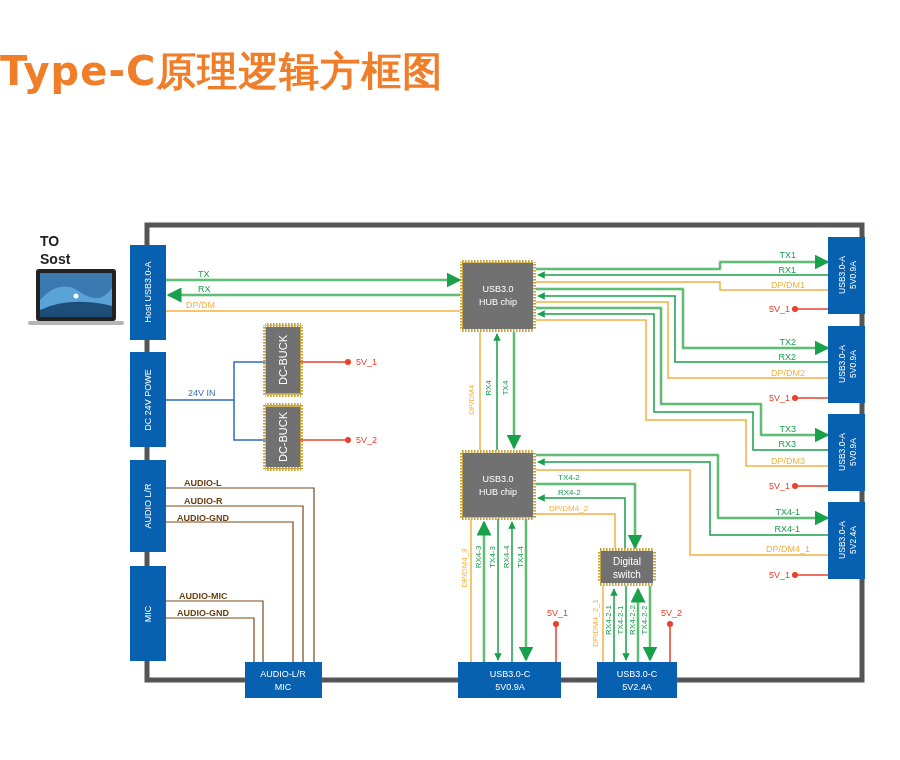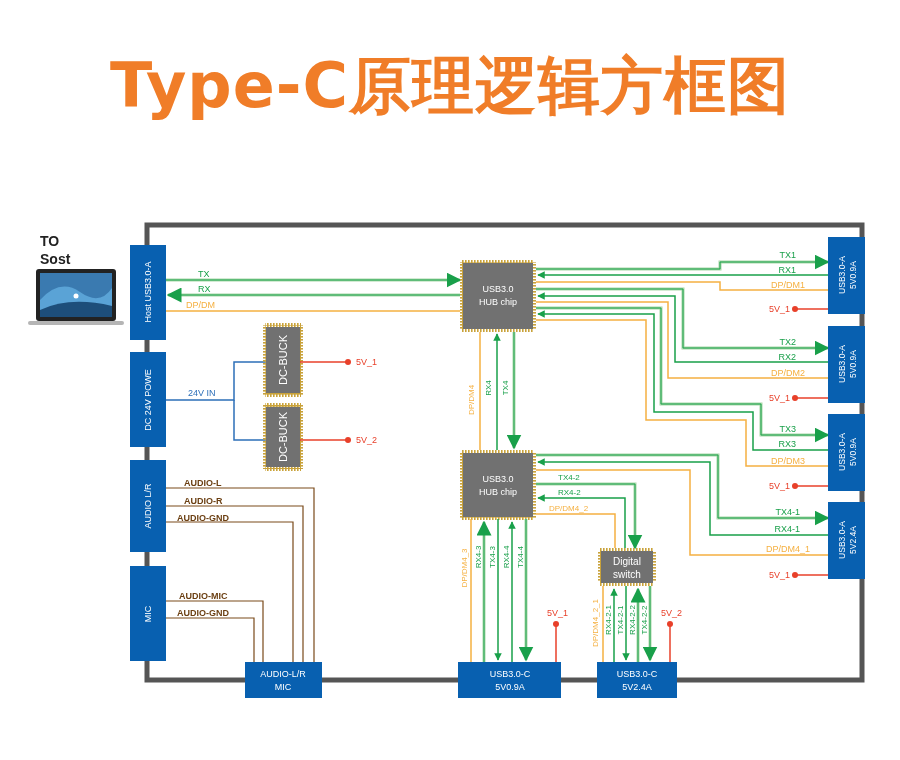--- a/index.html
+++ b/index.html
@@ -1,17 +1,17 @@
 <!DOCTYPE html>
 <html><head>
   <meta charset="utf-8">
   <style>
     html, body { margin: 0; padding: 0; background: #ffffff; }
     body { width: 900px; height: 760px; position: relative; overflow: hidden; font-family: "Liberation Sans", "DejaVu Sans", sans-serif; }
-    .title { position: absolute; left: 0; top: 44px; width: 900px; text-align: center; font-size: 62px; font-weight: bold; color: #f07d28; font-family: "DejaVu Sans", "Liberation Sans", sans-serif; letter-spacing: 1px; }
+    .title { position: absolute; left: 0; top: 44px; width: 900px; text-align: left; font-size: 40px; font-weight: bold; color: #f07d28; font-family: "DejaVu Sans", "Liberation Sans", sans-serif; letter-spacing: 1px; }
     svg.diagram { position: absolute; left: 0; top: 0; }
     .lbl { font-family: "Liberation Sans", "DejaVu Sans", sans-serif; }
   </style>
 </head>
 <body>
 
 <div class="title">Type-C原理逻辑方框图</div>
 
 <svg class="diagram" width="900" height="760" viewBox="0 0 900 760">
   <defs>

